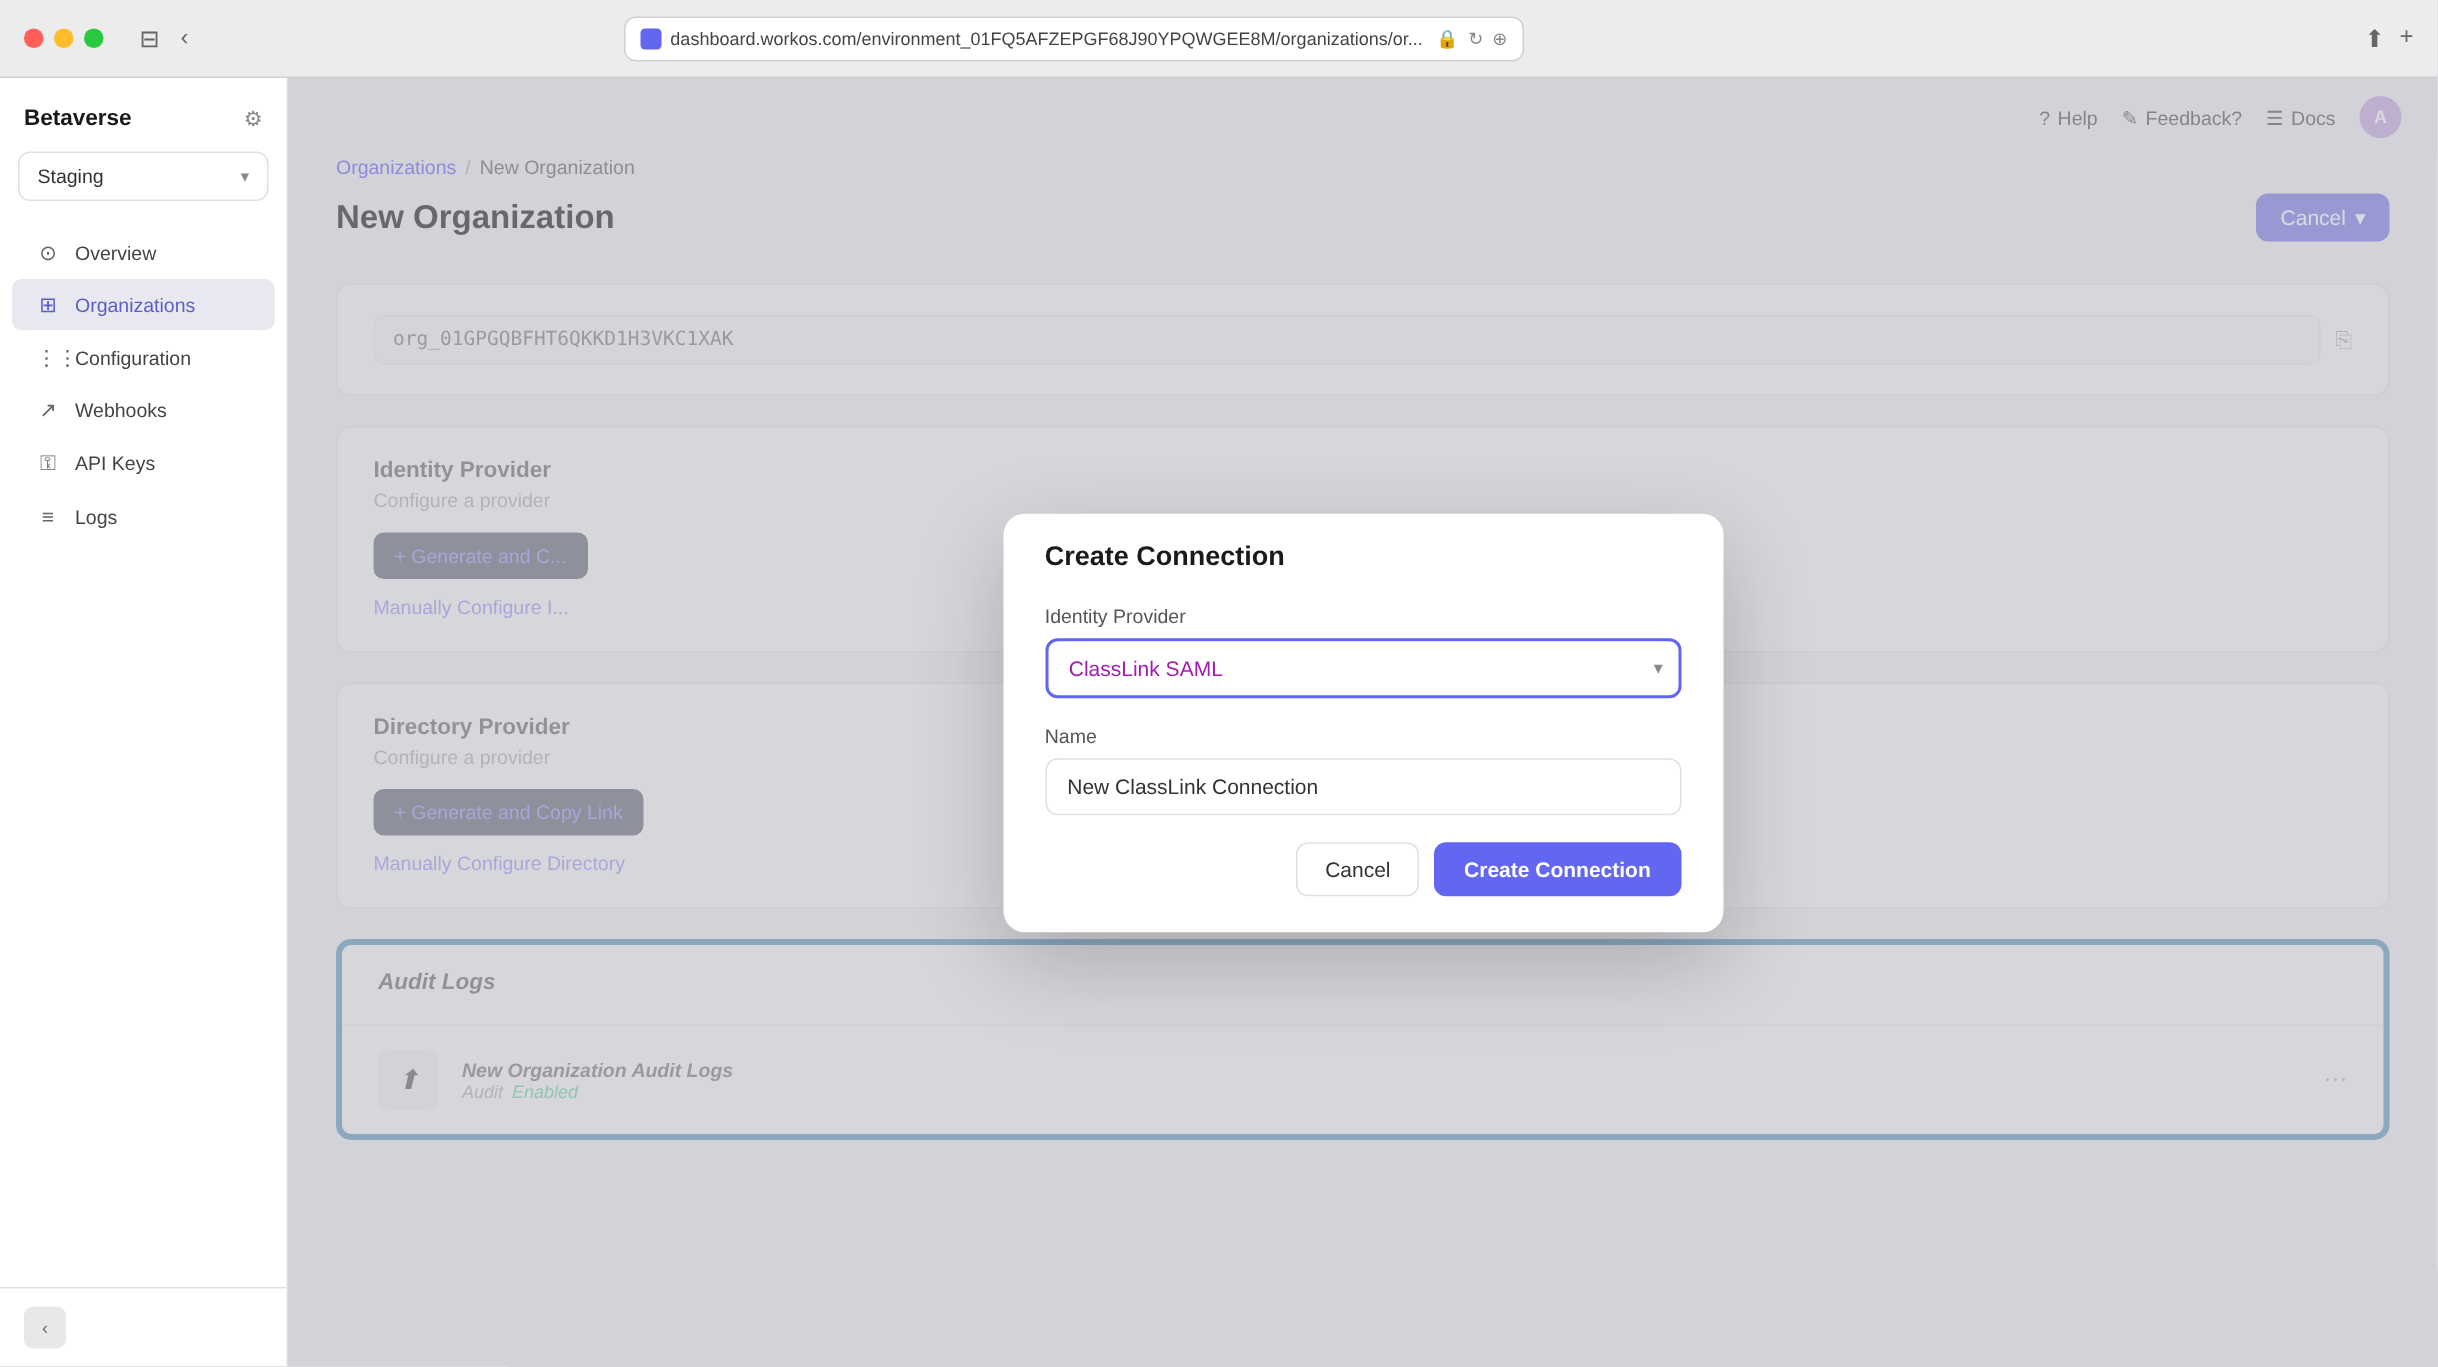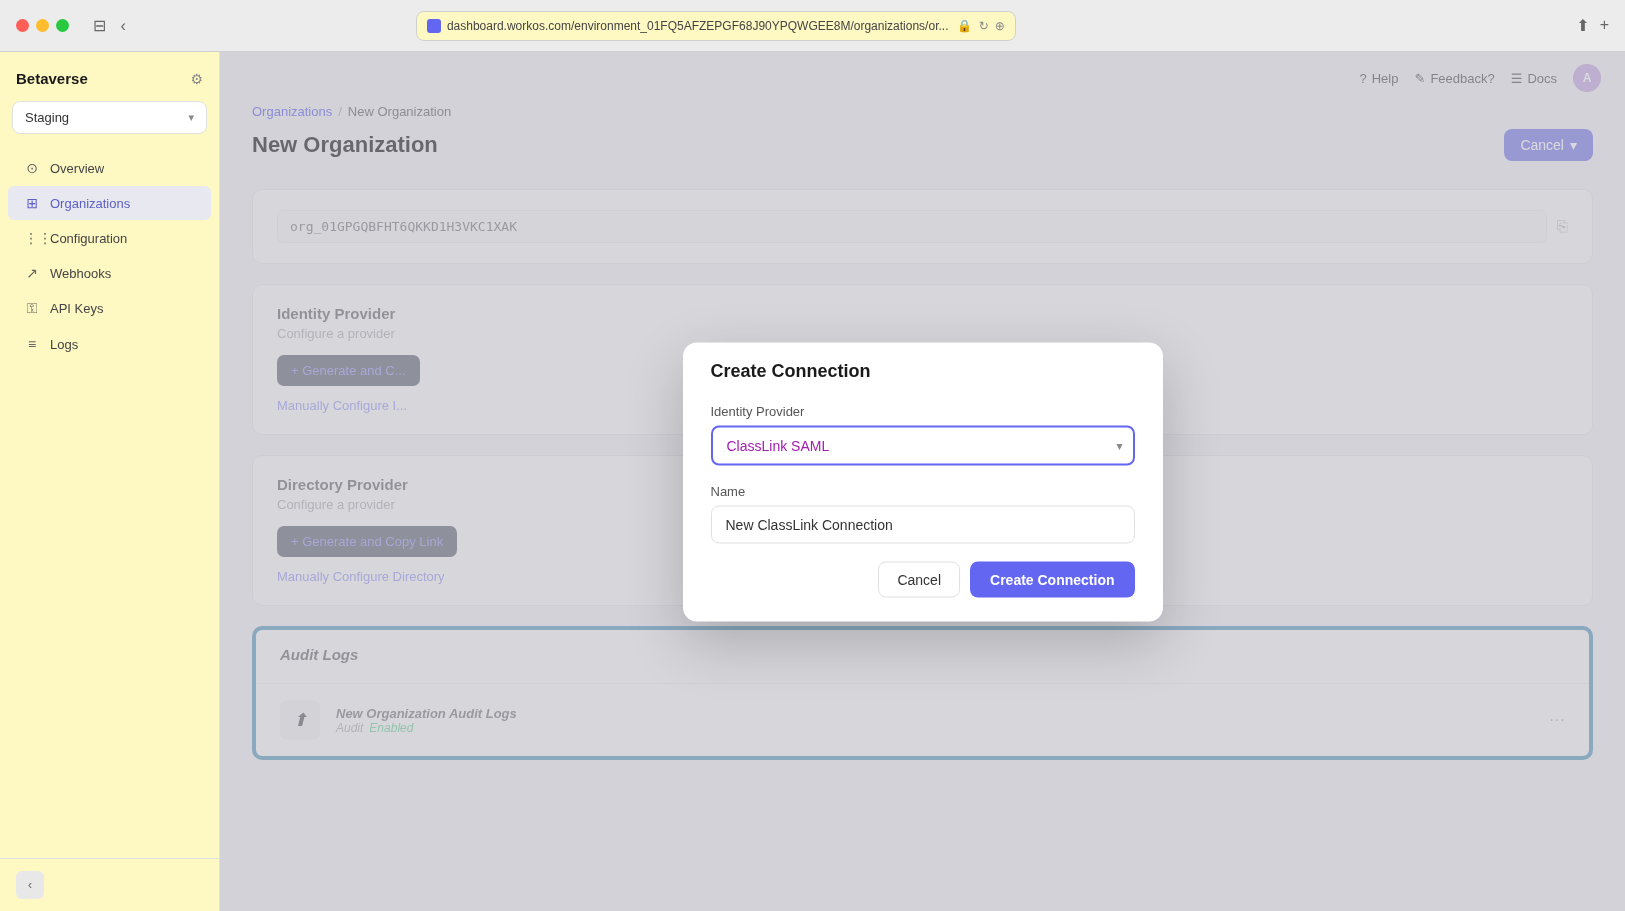--- a/index.html
+++ b/index.html
@@ -42,21 +42,21 @@
       margin-left: 8px;
     }
     .nav-icon {
       color: #666;
       font-size: 16px;
       cursor: pointer;
       padding: 4px;
     }
     .address-bar {
       flex: 1;
-      background: #fef9c3;
+      background: #ffffff;
       border: 1px solid #d0d0d0;
       border-radius: 8px;
       height: 30px;
       display: flex;
       align-items: center;
       padding: 0 10px;
       gap: 6px;
       font-size: 12px;
       color: #333;
       max-width: 600px;
@@ -88,22 +88,22 @@
 
     
     .app-wrapper {
       display: flex;
       height: calc(911px - 52px);
       position: relative;
     }
 
     
     .sidebar {
-      width: 220px;
-      background: #fef9c3;
+      width: 192px;
+      background: #ffffff;
       border-right: 1px solid #e0e0e0;
       display: flex;
       flex-direction: column;
       padding: 0;
       flex-shrink: 0;
       justify-content: flex-end;
     }
     .sidebar-brand {
       padding: 18px 16px 14px;
       display: flex;

